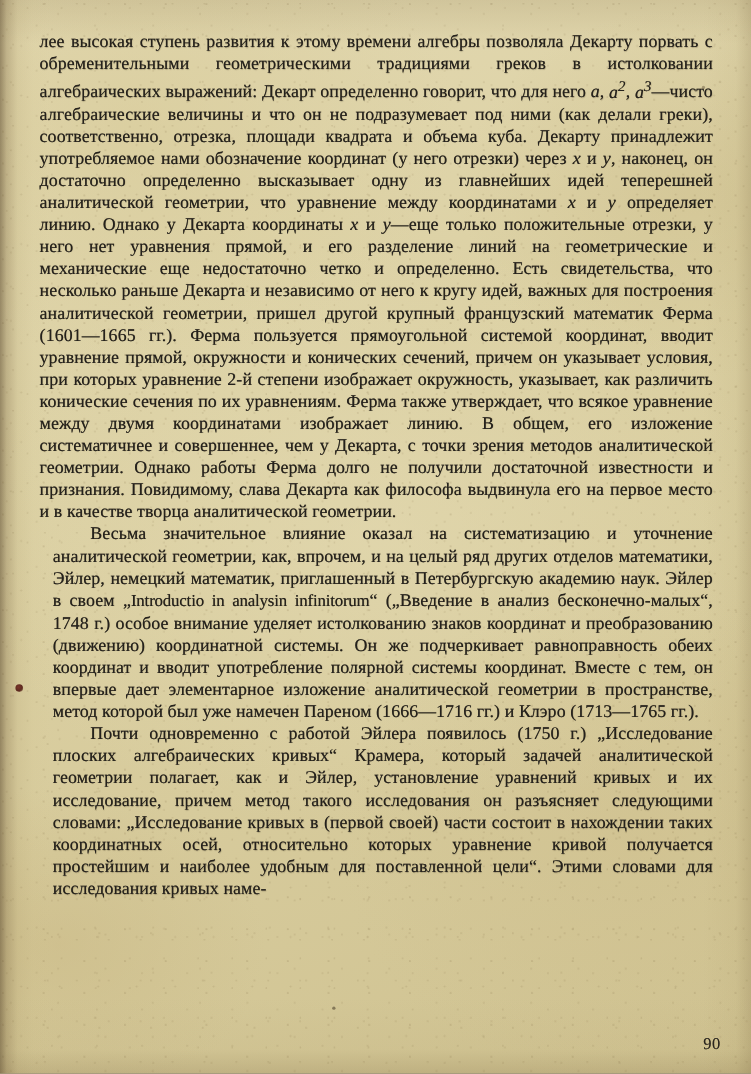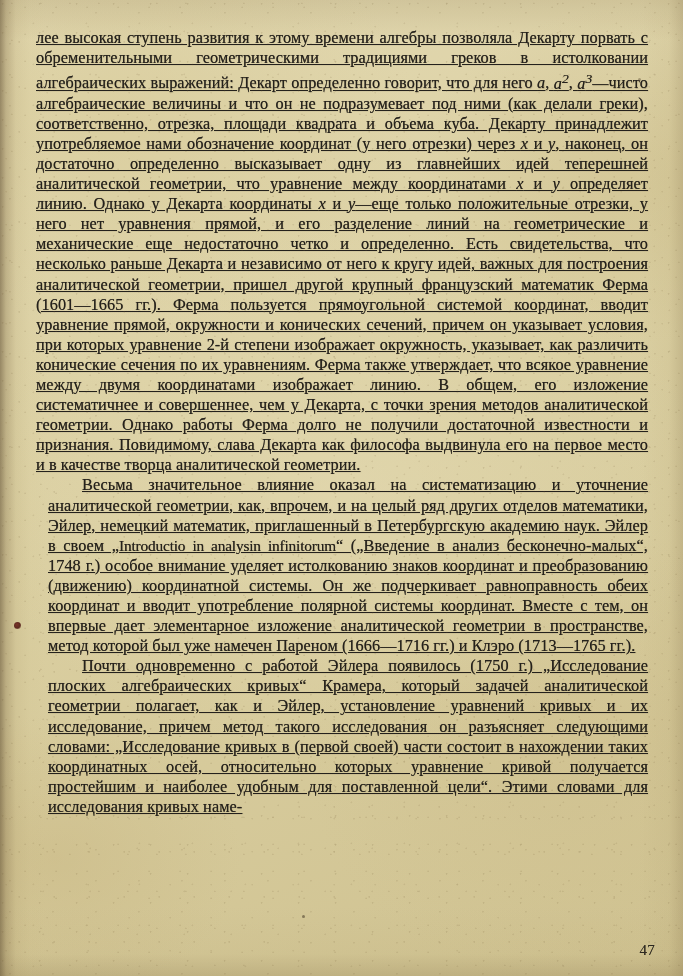--- a/index.html
+++ b/index.html
@@ -73,21 +73,20 @@
     margin: 0;
     color: #24211c;
     font-size: 16.2px;
     line-height: 20.1px;
     text-align: justify;
     text-align-last: left;
     letter-spacing: 0.1px;
     text-shadow:
       0 0 0.6px rgba(40,34,24,0.55),
       0.4px 0.25px 0.7px rgba(70,58,36,0.28);
-    text-decoration: underline;
   }
   p.para + p.para { margin-top: 0; margin-left: 12px; }
   p.indent { text-indent: 34px; }
 
   i.math { font-style: italic; }
 
   .latin {
     font-family: "Liberation Serif", "DejaVu Serif", serif;
     font-size: 15.3px;
     letter-spacing: -0.15px;
@@ -147,17 +146,17 @@
     <p class="para indent"><span>Весьма значительное влияние оказал на систематизацию и уточнение аналитической геометрии, как, впрочем, и на целый ряд других отделов математики, Эйлер, немецкий математик, приглашенный в Петербургскую академию наук. Эйлер в своем „</span><span class="latin">Introductio in analysin infinitorum</span><span>“ („Введение в анализ бесконечно-малых“, 1748 г.) особое внимание уделяет истолкованию знаков координат и преобразованию (движению) координатной системы. Он же подчеркивает равноправность обеих координат и вводит употребление полярной системы координат. Вместе с тем, он впервые дает элементарное изложение аналитической геометрии в пространстве, метод которой был уже намечен Пареном (1666—1716 гг.) и Клэро (1713—1765 гг.).</span></p>
 
     <p class="para indent">Почти одновременно с работой Эйлера появилось (1750 г.) „Исследование плоских алгебраических кривых“ Крамера, который задачей аналитической геометрии полагает, как и Эйлер, установление уравнений кривых и их исследование, причем метод такого исследования он разъясняет следующими словами: „Исследование кривых в (первой своей) части состоит в нахождении таких координатных осей, относительно которых уравнение кривой получается простейшим и наиболее удобным для поставленной цели“. Этими словами для исследования кривых наме-</p>
 
   </div>
 
   <div id="inkdot"></div>
   <div id="speck"></div>
   <div id="speck2"></div>
 
-  <div id="pagenum">47</div>
+  <div id="pagenum">90</div>
 
   <div id="grain"></div>
 
 </div>
 
 </body></html>

